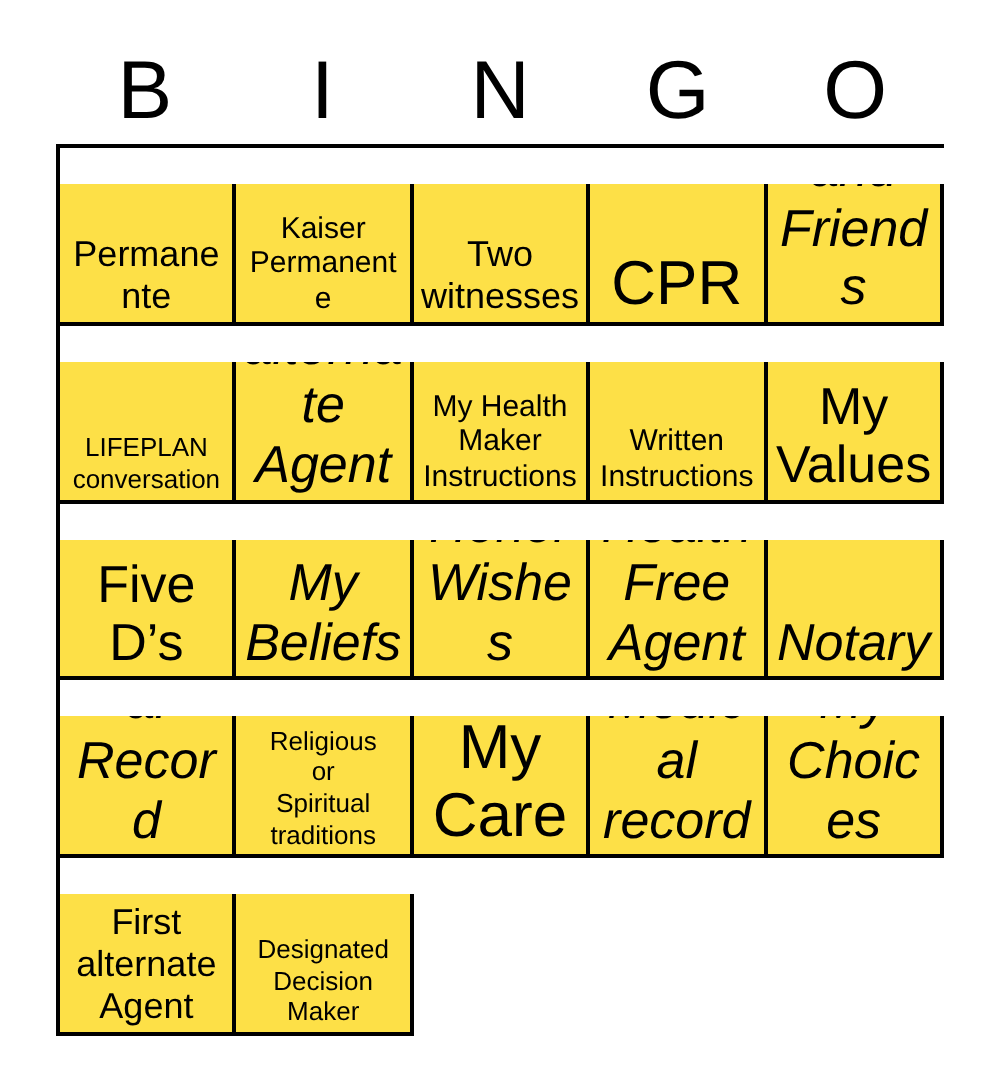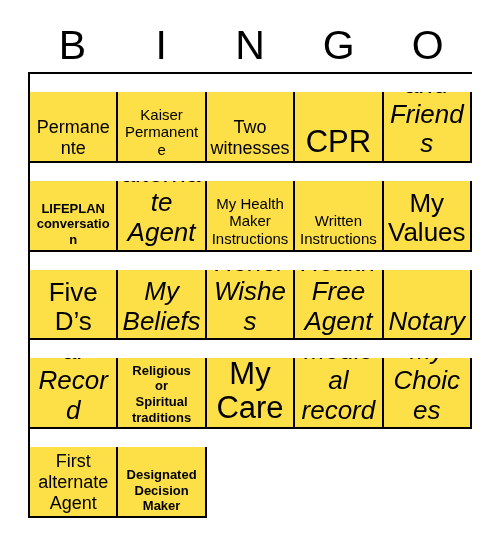--- a/index.html
+++ b/index.html
@@ -82,21 +82,21 @@
     word-wrap: break-word;
     white-space: pre-line;
   }
 
   
   .fs-xxl .cell-text { font-size: 31px; line-height: 1.1; }
   .fs-xl  .cell-text { font-size: 26px; line-height: 1.12; }
   .fs-lg  .cell-text { font-size: 26px; line-height: 1.14; font-style: italic; }
   .fs-md  .cell-text { font-size: 18px; line-height: 1.16; }
   .fs-sm  .cell-text { font-size: 15px; line-height: 1.18; }
-  .fs-xs  .cell-text { font-size: 13px; line-height: 1.2; font-weight: bold;  }
+  .fs-xs  .cell-text { font-size: 13px; line-height: 1.2;  }
 </style>
 </head>
 <body>
 
 <div id="card">
 
   <div id="bingo-header">
     <div class="header-letter">B</div>
     <div class="header-letter">I</div>
     <div class="header-letter">N</div>

